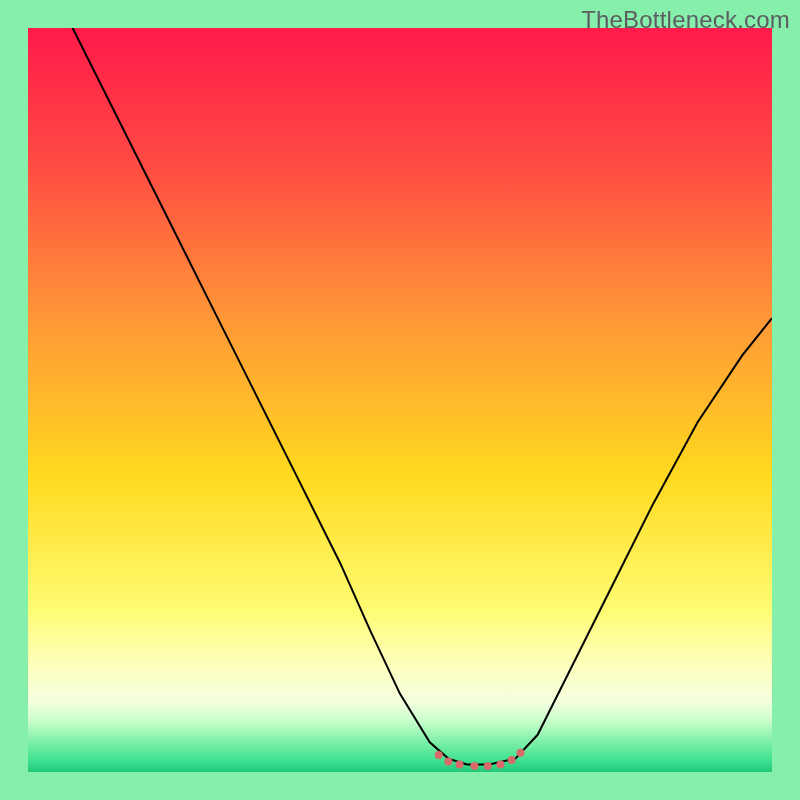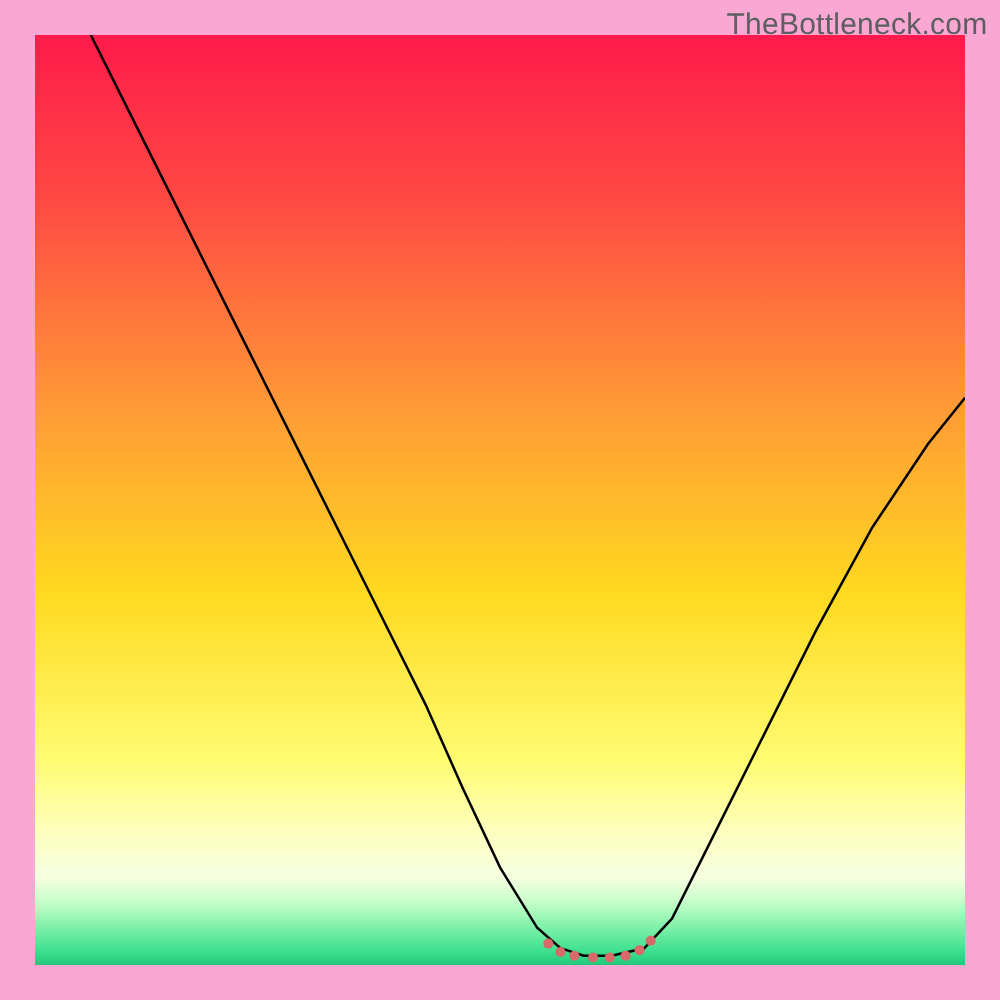--- a/index.html
+++ b/index.html
@@ -8,21 +8,21 @@
     width: 800px;
     height: 800px;
     background: #000;
     overflow: hidden;
     font-family: Arial, Helvetica, sans-serif;
   }
   .frame {
     position: relative;
     width: 800px;
     height: 800px;
-    background: #f9a8d4;
+    background: #86efac;
   }
   .watermark {
     position: absolute;
     top: 6px;
     right: 10px;
     color: #5c5e60;
     font-size: 24px;
     font-weight: 500;
     letter-spacing: 0.2px;
     user-select: none;

